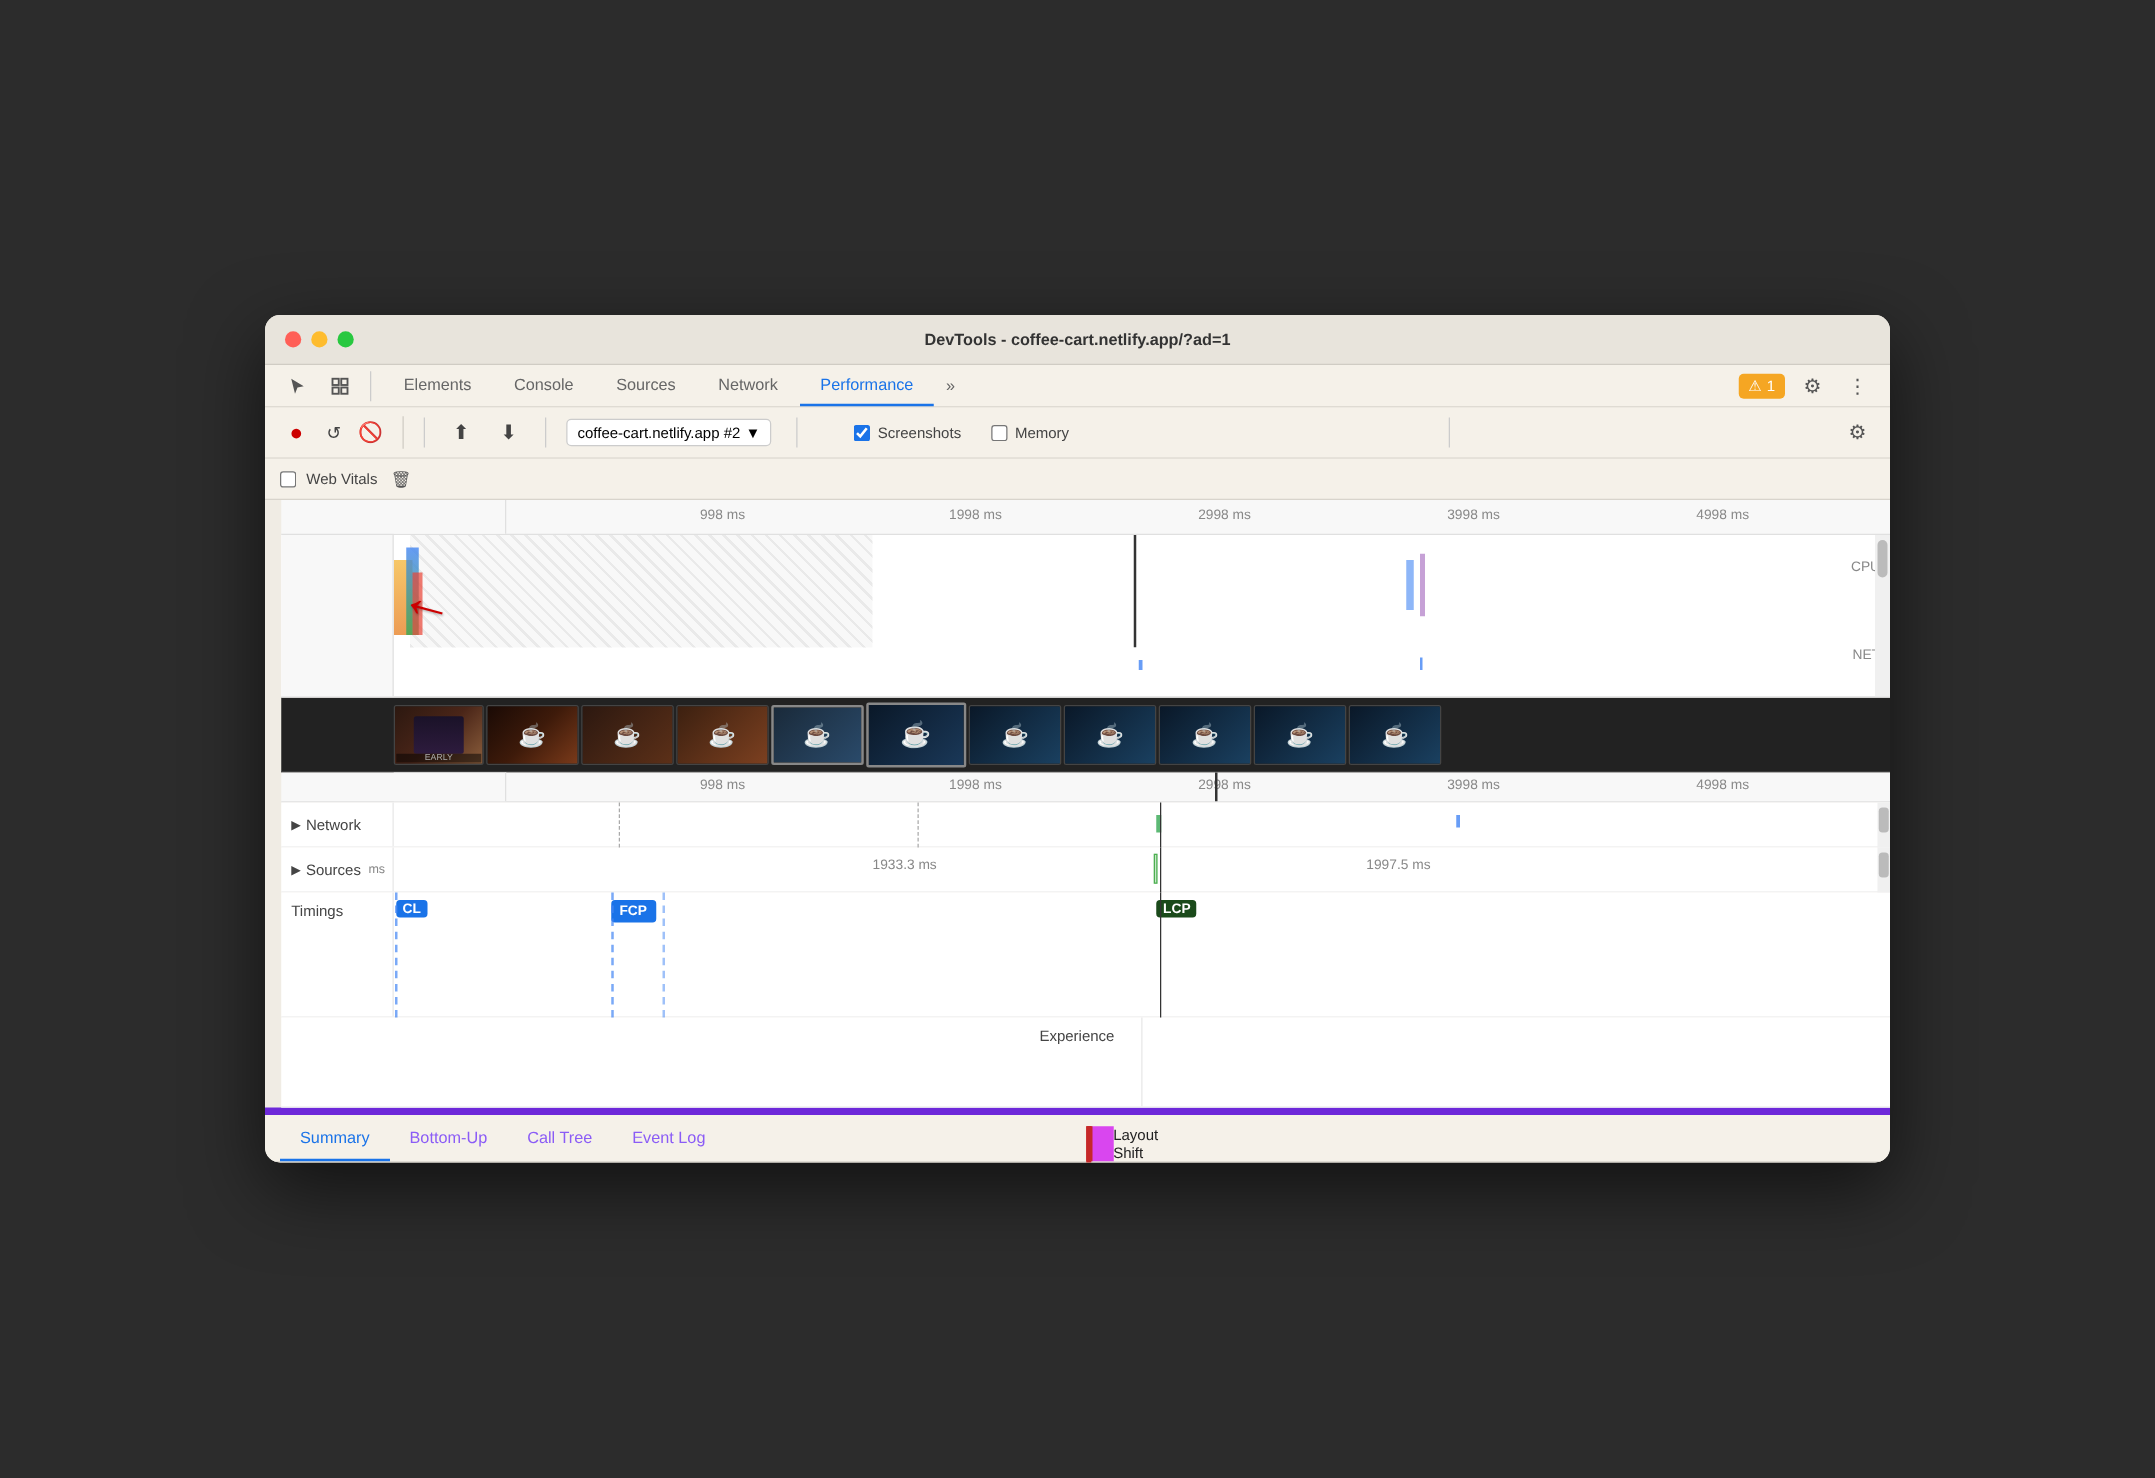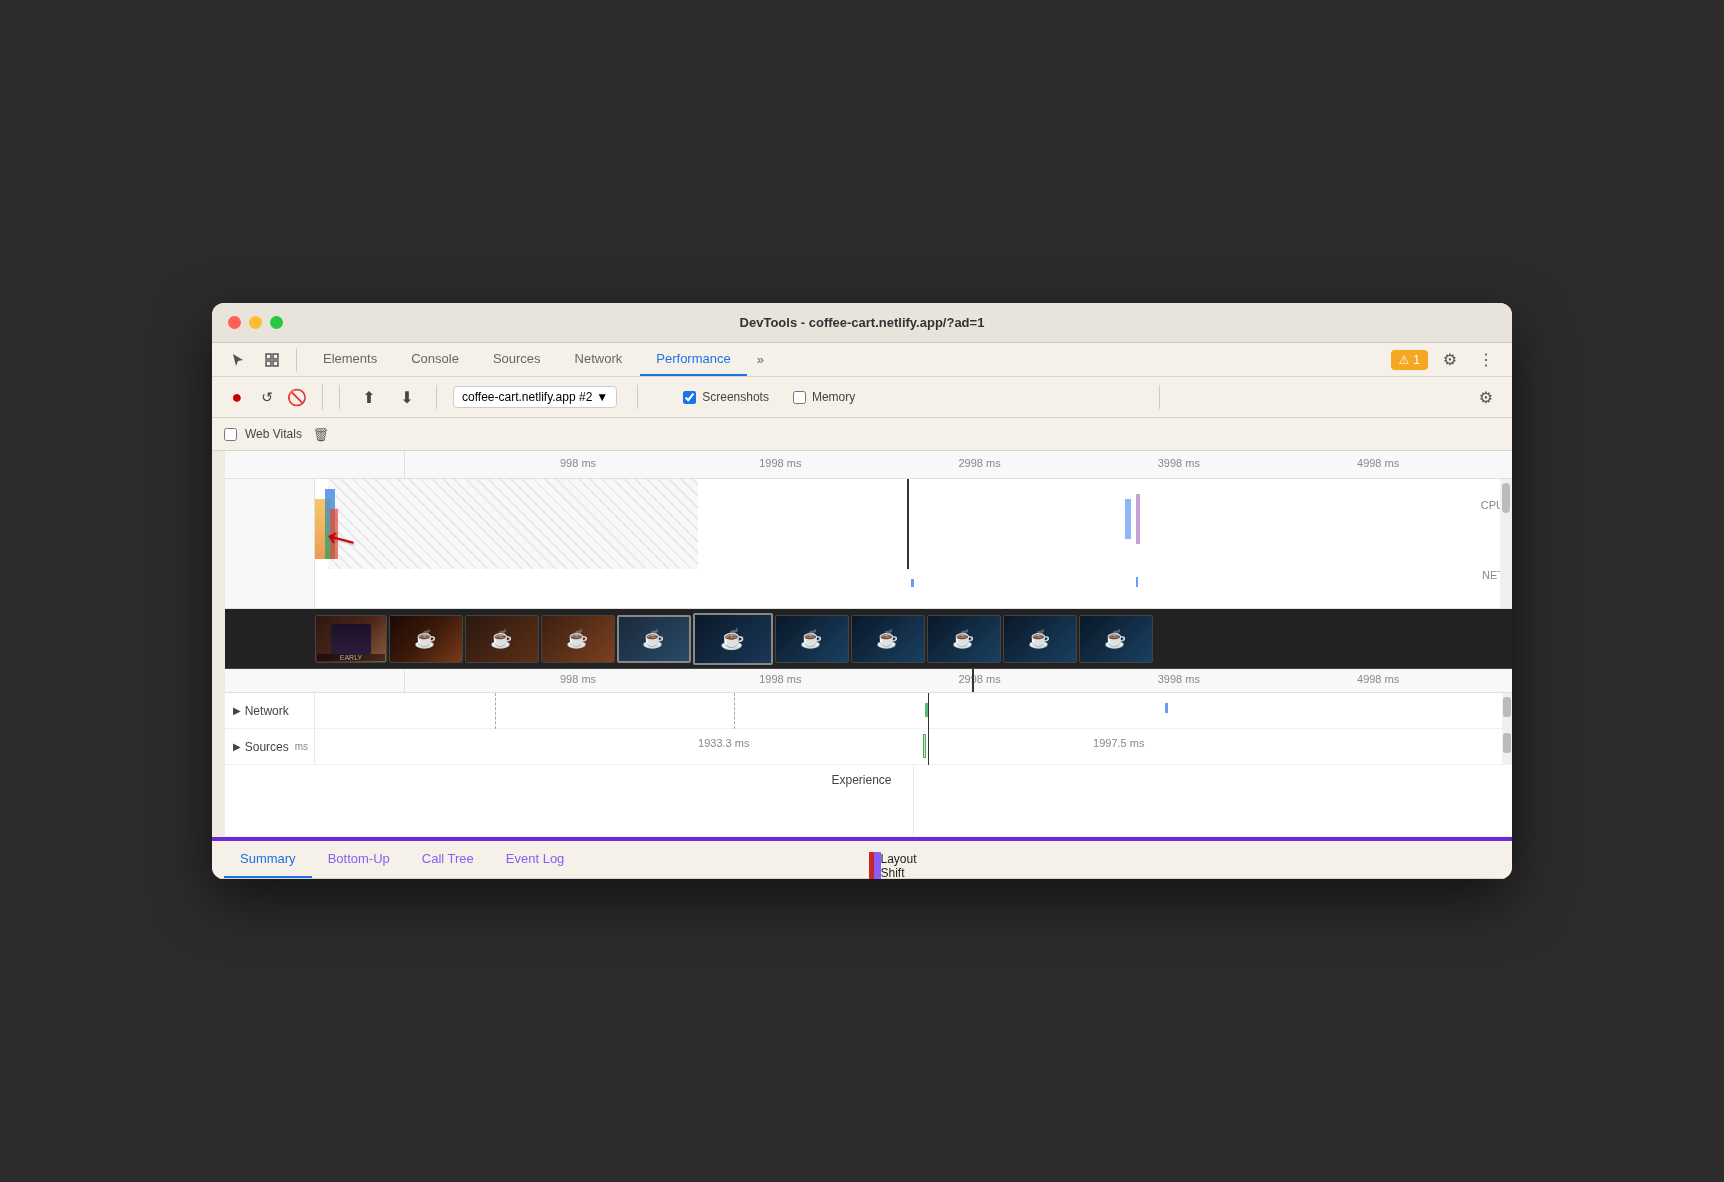--- a/index.html
+++ b/index.html
@@ -273,35 +273,35 @@
       color: white;
       top: 8px;
       white-space: nowrap;
     }
     .badge-cl { background: #1a73e8; }
     .badge-fcp { background: #1a73e8; border: 2px solid #1a73e8; }
     .badge-lcp { background: #1a4a1a; }
     
     .layout-shift-bar {
       position: absolute;
-      background: #8b5cf6;
+      background: #d946ef;
       border-left: 3px solid #c62828;
       height: 28px;
       top: 16px;
       display: flex;
       align-items: center;
-      padding-left: 8px;
+      padding-left: 18px;
       font-size: 12px;
       color: #222;
       font-weight: 500;
     }
     
     .bottom-tabs {
       background: #f5f1e9;
-      border-top: 4px solid #6d28d9;
+      border-top: 6px solid #6d28d9;
       border-bottom: 1px solid #d8d4cc;
       display: flex;
       padding: 0 12px;
     }
     .bottom-tab {
       padding: 10px 16px;
       font-size: 13px;
       color: #8b5cf6;
       cursor: pointer;
       border-bottom: 2px solid transparent;
@@ -586,20 +586,39 @@
           <div style="position:absolute; left:51.2%; top:0; bottom:0; width:1px; background:#333;"></div>
 
           <div style="position:absolute; left:50.8%; top:5px; width:3px; height:24px; background:#c8e6c9; border:1px solid #4caf50;"></div>
 
           <div style="position:absolute; right:0; top:0; width:10px; height:100%; background:#f0f0f0;">
             <div style="width:8px; height:20px; background:#bbb; border-radius:3px; margin:4px auto;"></div>
           </div>
         </div>
       </div>
 
+      <div class="track-row timings" style="height:100px;">
+        <div class="track-label" style="align-items:flex-start; padding-top:8px;">
+          <span>Timings</span>
+        </div>
+        <div class="track-content" style="position:relative; height:100px;">
+
+          <div class="timing-badge badge-cl" style="left:2px; top:6px;">CL</div>
+
+          <div class="timing-badge badge-fcp" style="left:14.5%; top:6px; background:#1a73e8;">FCP</div>
+
+          <div class="timing-badge badge-lcp" style="left:51%; top:6px;">LCP</div>
+
+          <div style="position:absolute; left:1px; top:0; bottom:0; border-left:2px dashed #4285f4; opacity:0.7;"></div>
+          <div style="position:absolute; left:14.5%; top:0; bottom:0; border-left:2px dashed #4285f4; opacity:0.7;"></div>
+          <div style="position:absolute; left:18%; top:0; bottom:0; border-left:2px dashed #4285f4; opacity:0.5;"></div>
+
+          <div style="position:absolute; left:51.2%; top:0; bottom:0; width:1px; background:#333;"></div>
+        </div>
+      </div>
 
       <div class="track-row experience" style="height:72px;">
         <div class="track-label" style="align-items:flex-start; padding-top:8px;">
           <span>Experience</span>
         </div>
         <div class="track-content" style="position:relative; height:72px;">
 
           <div class="layout-shift-bar" style="left:1px; width:53%;">
             <span>Layout Shift</span>
           </div>

